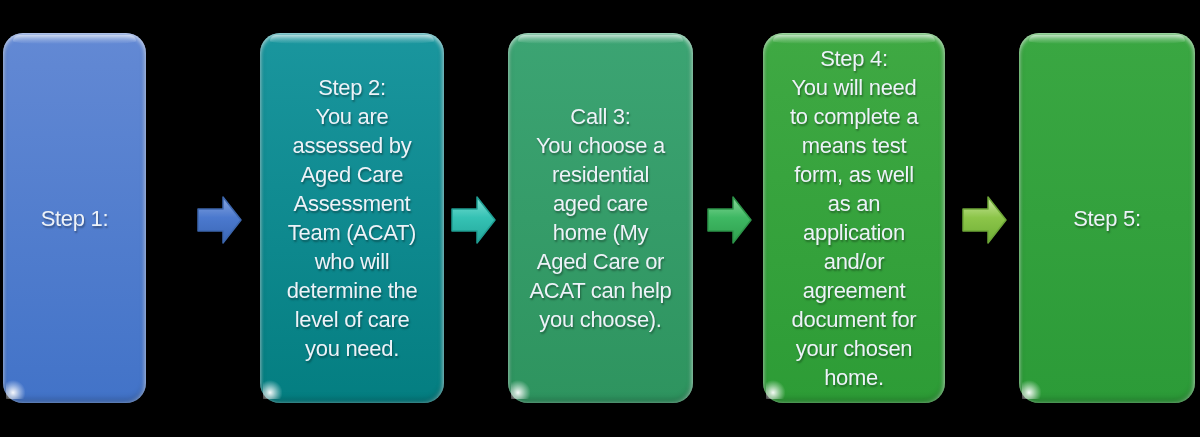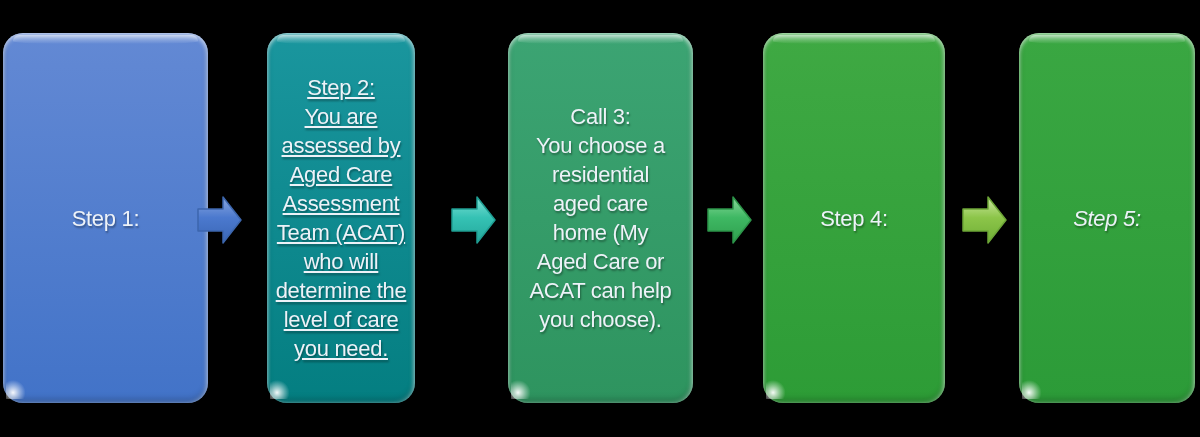--- a/index.html
+++ b/index.html
@@ -52,22 +52,22 @@
   .box::after {
     content: "";
     position: absolute;
     left: 3px;
     bottom: 4px;
     width: 22px;
     height: 20px;
     background: radial-gradient(circle at 32% 68%, rgba(255,255,255,0.95) 0%, rgba(255,255,255,0.35) 38%, rgba(255,255,255,0) 62%);
     pointer-events: none;
   }
-  .b0 { left: 3px;    width: 205px; }
-  .b1 { left: 267px;  width: 148px; text-decoration: underline; }
+  .b0 { left: 3px;    width: 143px; }
+  .b1 { left: 260px;  width: 184px; }
   .b2 { left: 508px;  width: 185px; }
   .b3 { left: 763px;  width: 182px; }
   .b4 { left: 1019px; width: 176px; }
 
   .box-title, .box-body {
     font-size: 22px;
     line-height: 29px;
     letter-spacing: -0.3px;
     color: #edf2f8;
     text-shadow: 1px 2px 2px rgba(0,0,0,0.35);
@@ -148,30 +148,41 @@
         <stop offset="0" stop-color="#8ad99b"></stop>
         <stop offset="0.45" stop-color="#3eb863"></stop>
         <stop offset="1" stop-color="#2f9e4d"></stop>
       </linearGradient>
     </defs>
     <polygon points="1,14 26,14 26,2 44,25 26,48 26,36 1,36" fill="url(#ag2)" stroke-width="1.5" stroke-linejoin="round" stroke="#2c9549"></polygon>
   </svg>
 
   <div class="box b3" style="background: linear-gradient(rgb(63, 169, 67) 0%, rgb(45, 156, 54) 100%);">
     <div class="box-title">Step 4:</div>
+    <div class="box-body">You will need
+to complete a
+means test
+form, as well
+as an
+application
+and/or
+agreement
+document for
+your chosen
+home.</div>
   </div>
 
   <svg class="arrow a3" viewBox="0 0 46 50" xmlns="http://www.w3.org/2000/svg">
     <defs>
       <linearGradient id="ag3" x1="0" y1="0" x2="0" y2="1">
         <stop offset="0" stop-color="#cfe9a4"></stop>
         <stop offset="0.45" stop-color="#8cc549"></stop>
         <stop offset="1" stop-color="#6fae36"></stop>
       </linearGradient>
     </defs>
     <polygon points="1,14 26,14 26,2 44,25 26,48 26,36 1,36" fill="url(#ag3)" stroke-width="1.5" stroke-linejoin="round" stroke="#6da637"></polygon>
   </svg>
 
-  <div class="box b4" style="background: linear-gradient(rgb(58, 167, 66) 0%, rgb(44, 155, 56) 100%); font-style: italic;">
+  <div class="box b4" style="background: linear-gradient(rgb(58, 167, 66) 0%, rgb(44, 155, 56) 100%);">
     <div class="box-title">Step 5:</div>
   </div>
 
 </div>
 
 </body></html>

